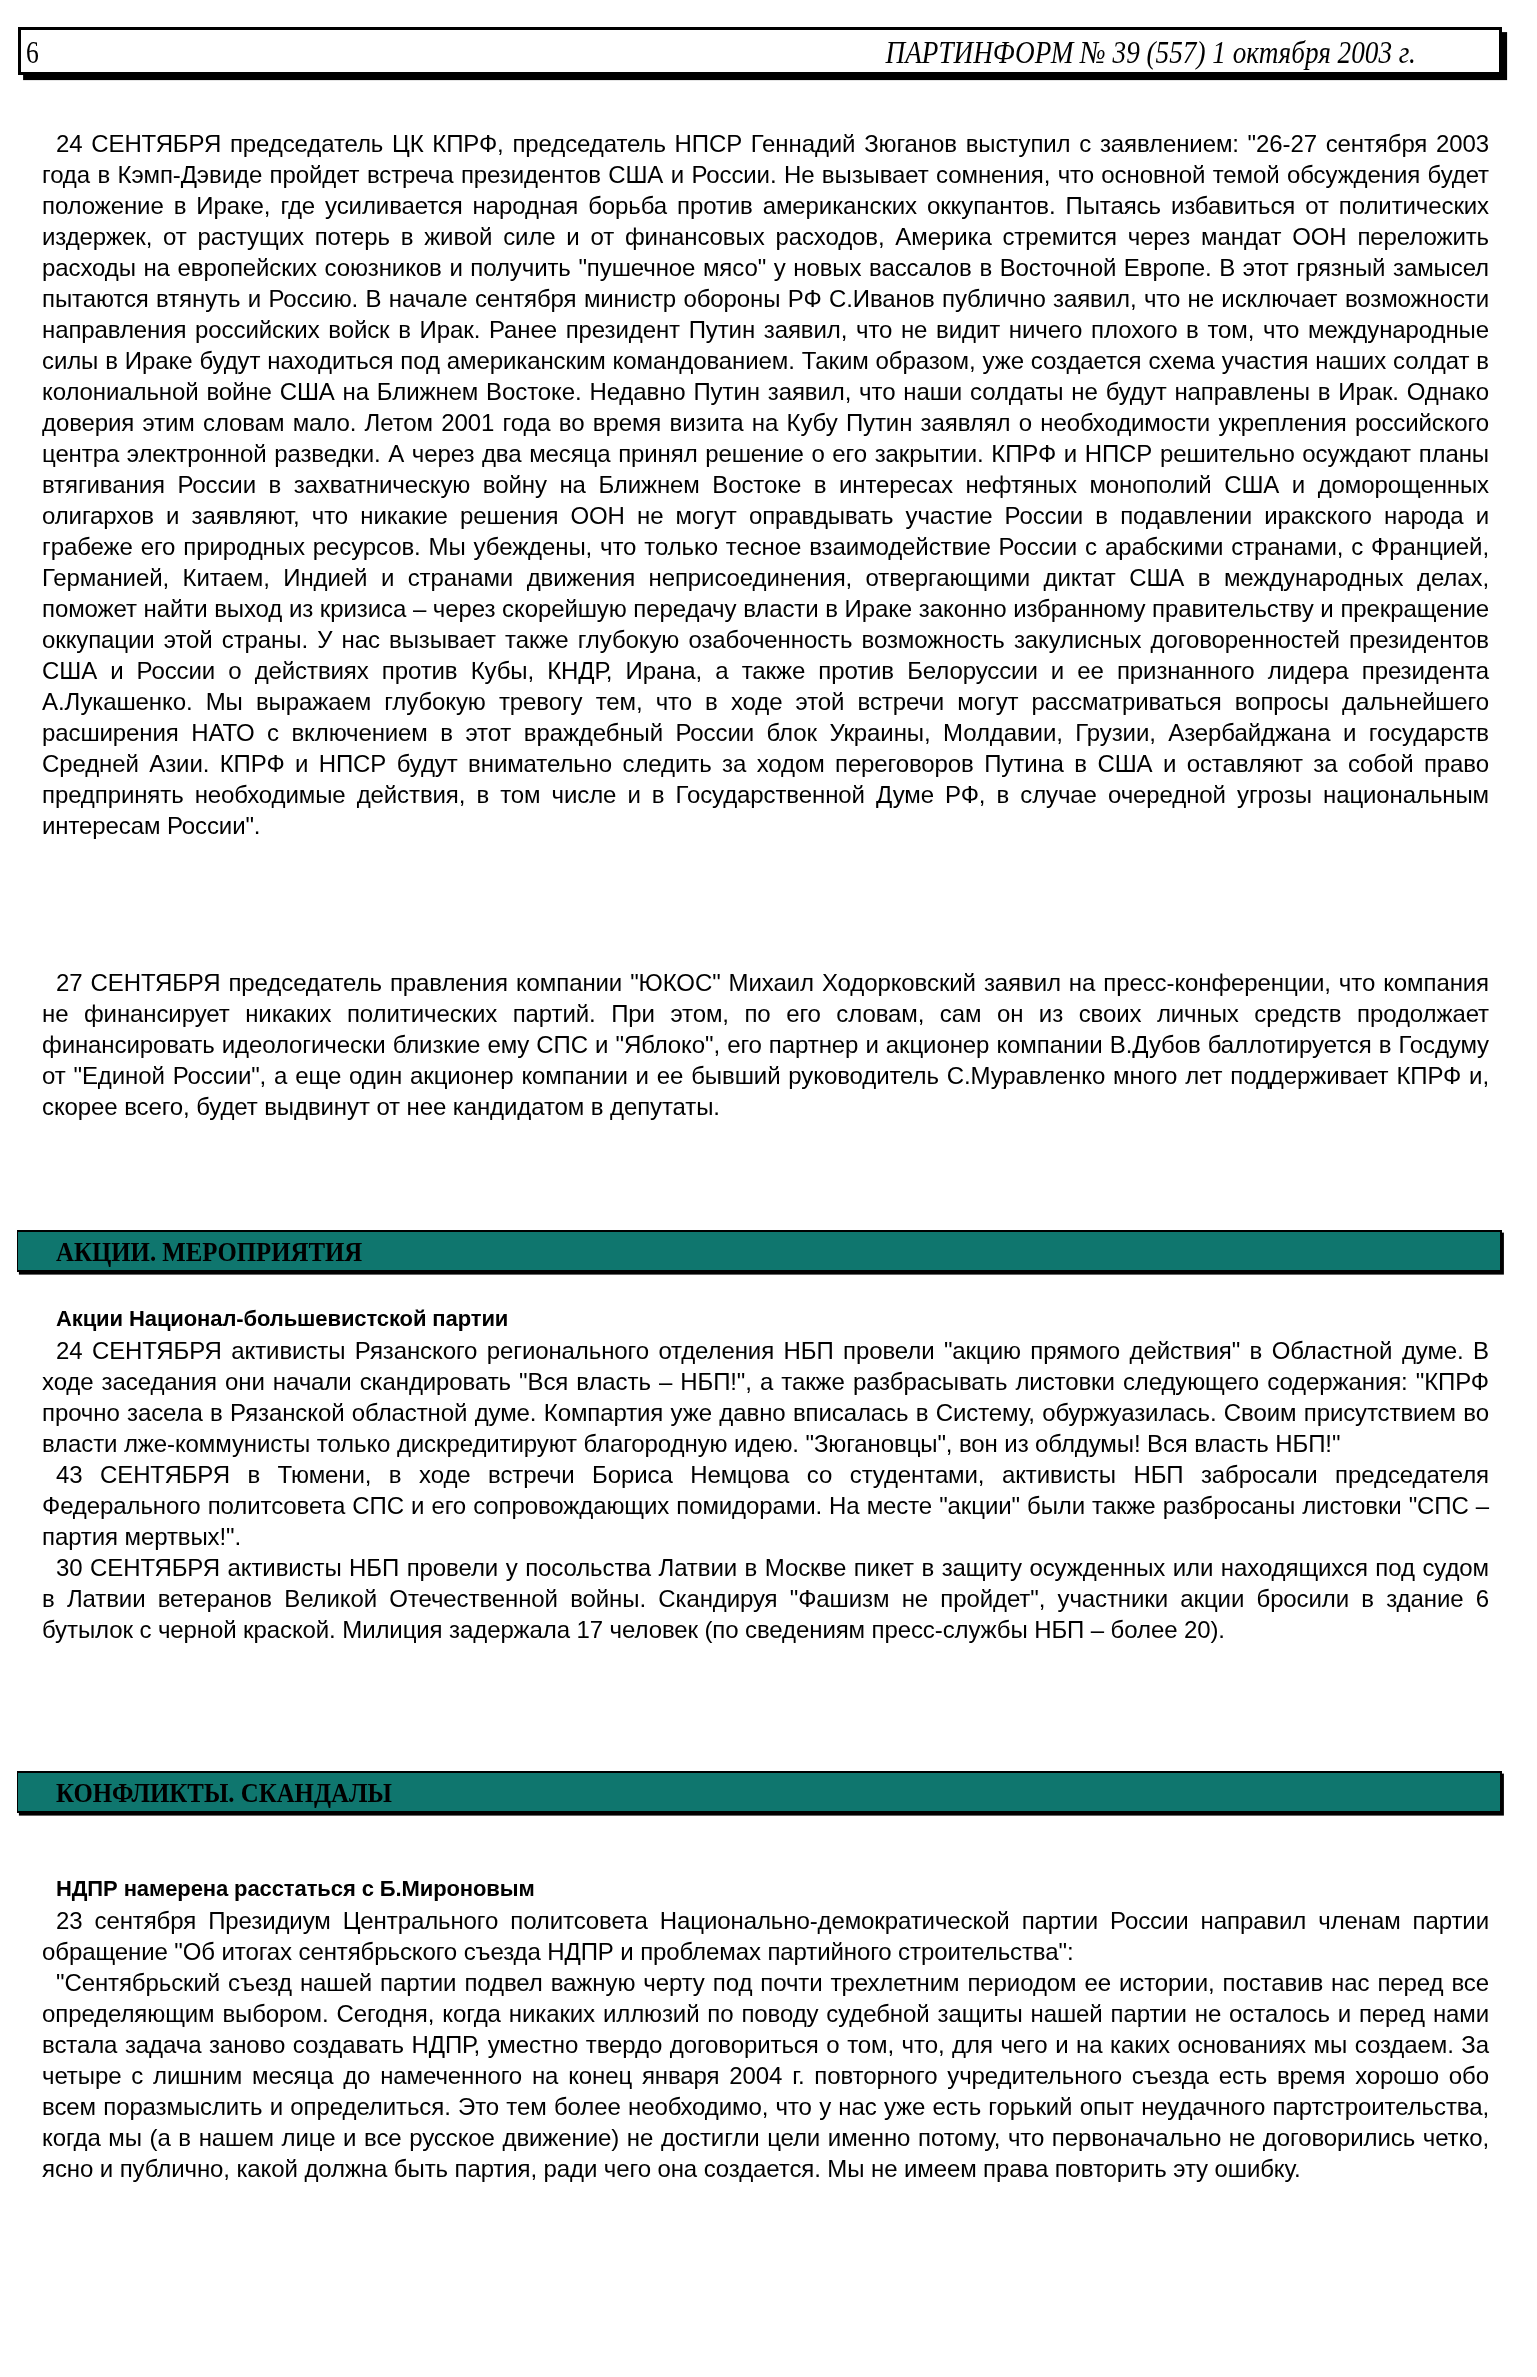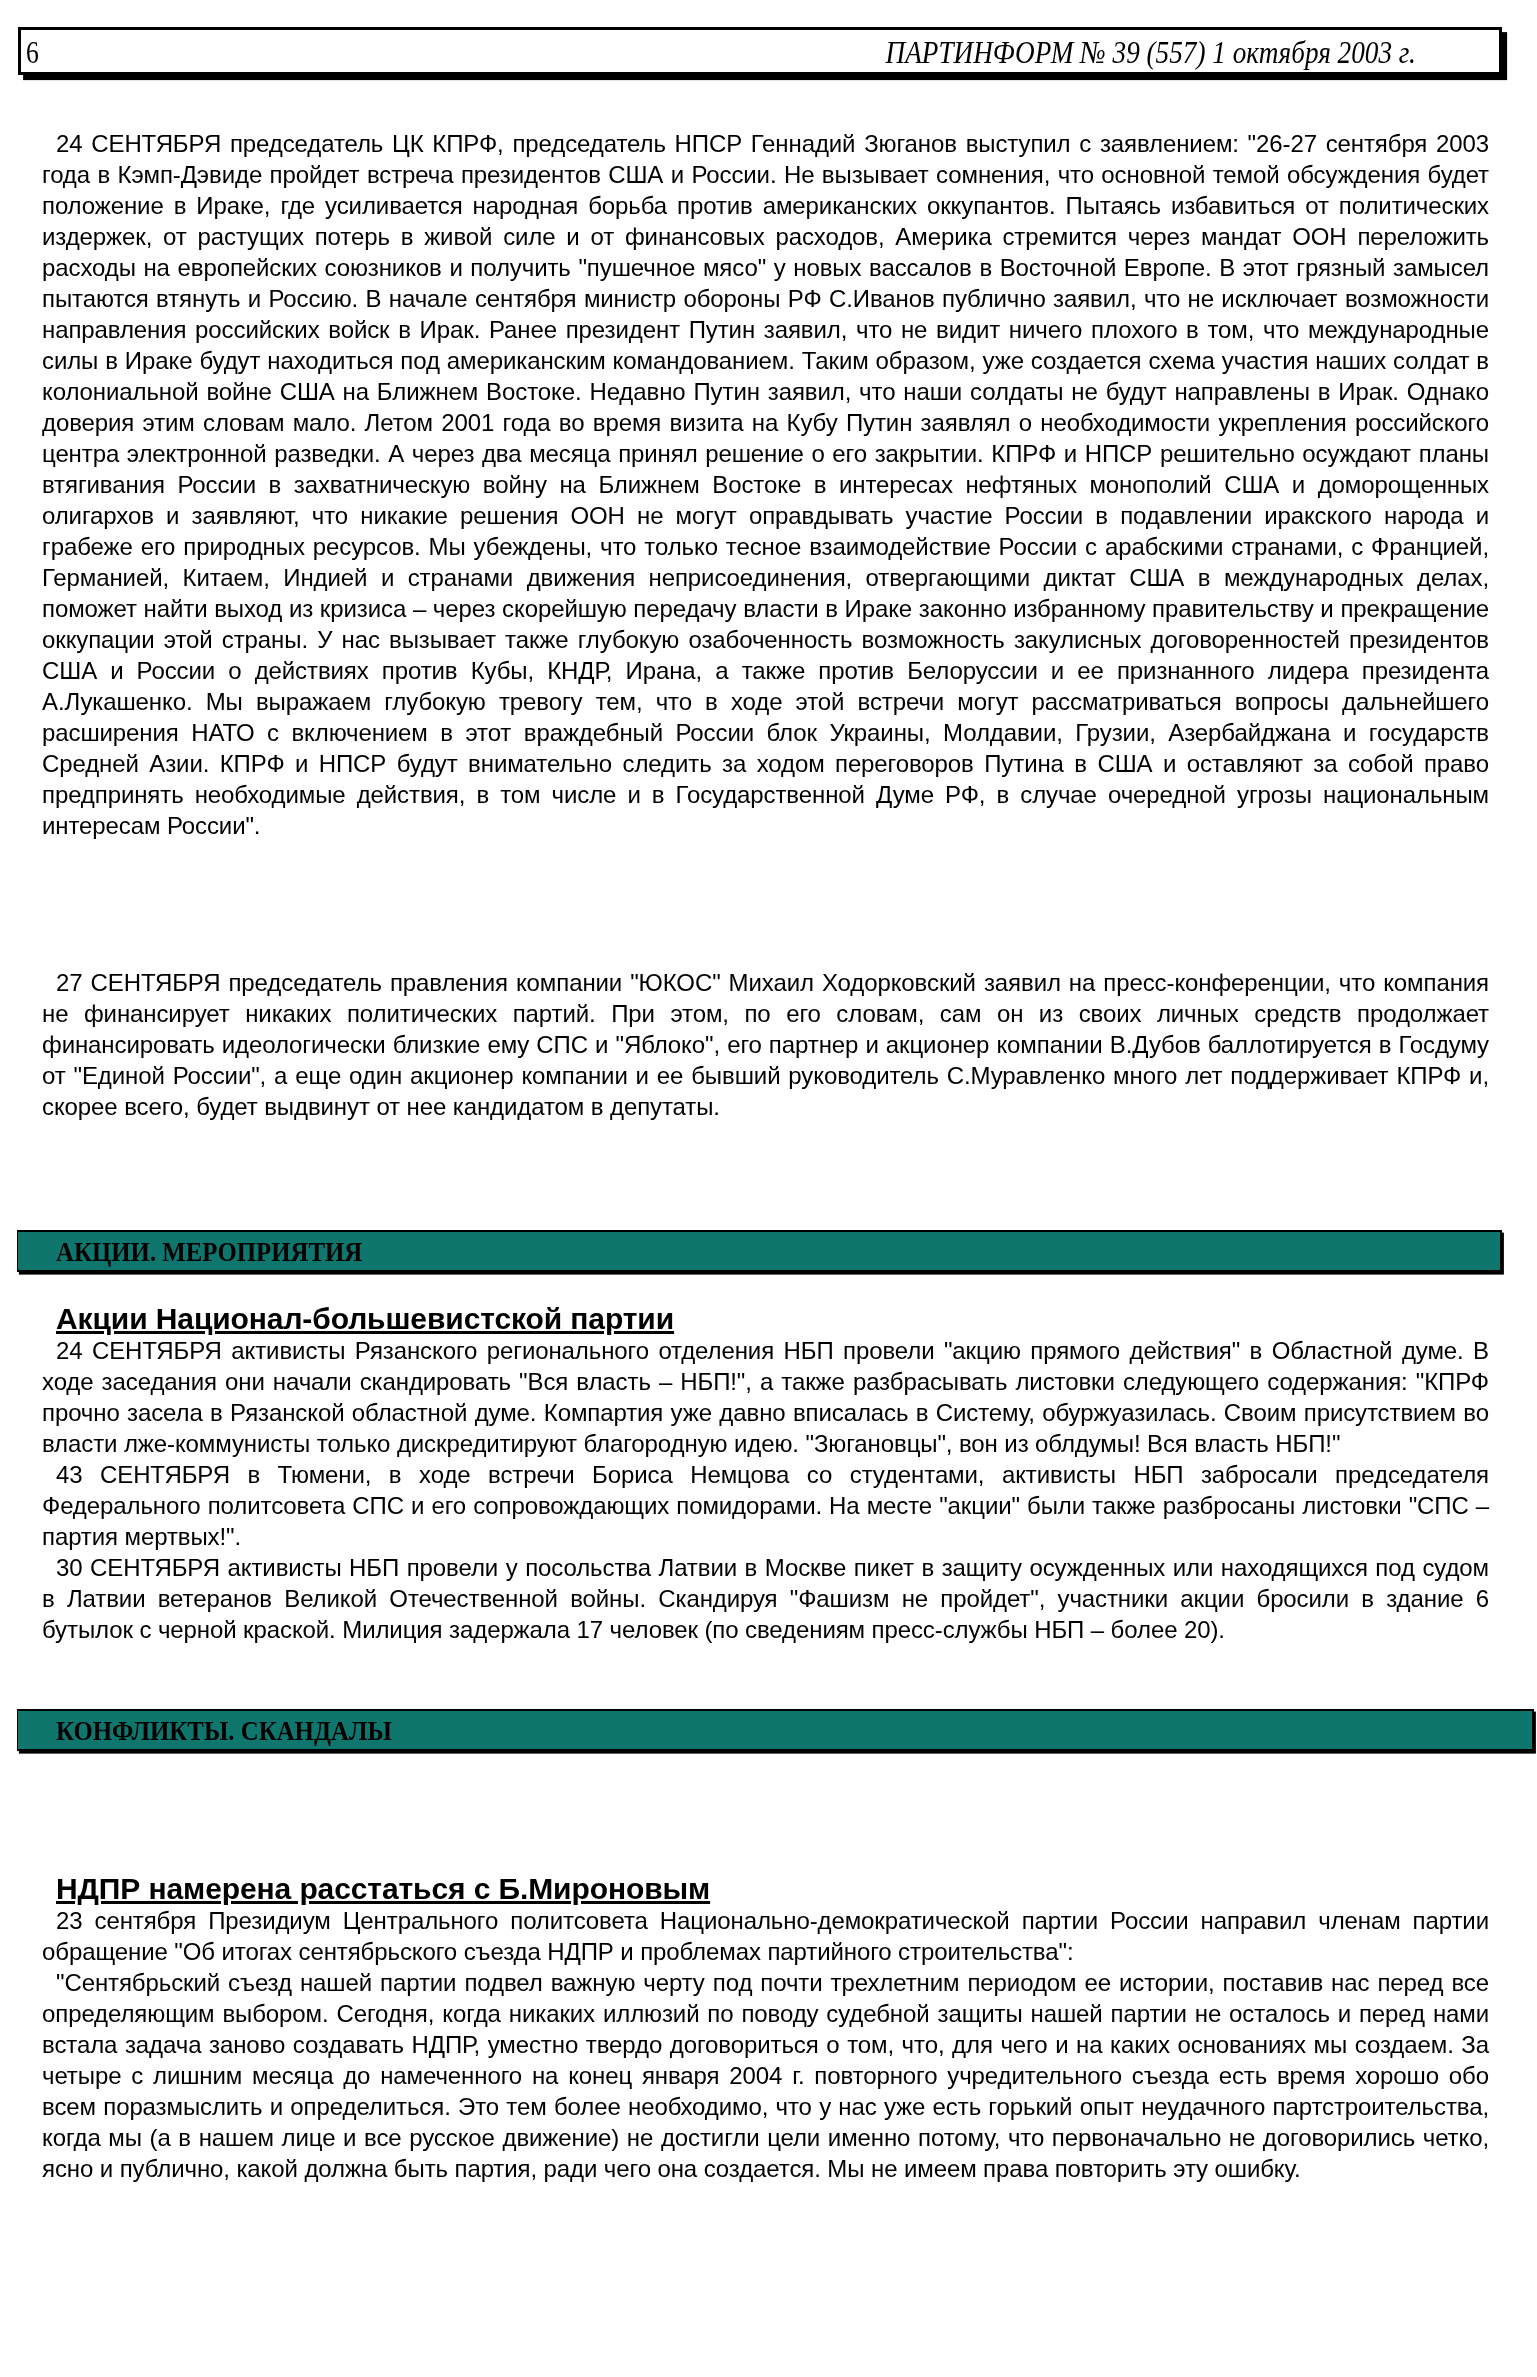--- a/index.html
+++ b/index.html
@@ -18,26 +18,26 @@
     text-align: justify; letter-spacing: -0.1px;
   }
   .body-text p { margin: 0; text-indent: 14px; }
   .section-bar {
     position: absolute; left: 16.7px; width: 1482px; height: 38px;
     background: #0f766e; border: 2.6px solid #000; border-left-width: 1.9px;
     box-shadow: 1.9px 2.6px 0 #000;
     font-family: "Liberation Serif", serif; font-weight: bold; font-size: 27px;
   }
   .section-bar span { position: absolute; left: 38px; top: 5.1px; transform: scaleX(0.92); transform-origin: left; white-space: nowrap; }
-  .article-title { font-weight: bold; font-size: 30px; text-indent: 14px; line-height: 32px; margin: 0; text-decoration: underline; }
+  .article-title { font-weight: bold; font-size: 22px; text-indent: 14px; line-height: 32px; margin: 0; }
   #p1 { top: 128px; }
   #p2 { top: 967px; }
   #sec1 { top: 1230px; }
   #art1 { top: 1303px; }
-  #sec2 { top: 1709px; padding-left: 32px; }
+  #sec2 { top: 1771px; }
   #art2 { top: 1857px; margin-top: 16px; }
 </style>
 </head>
 <body>
 
 <div class="running-head">
   <span class="page-num">6</span>
   <span class="issue">ПАРТИНФОРМ № 39 (557) 1 октября 2003 г.</span>
 </div>
 

